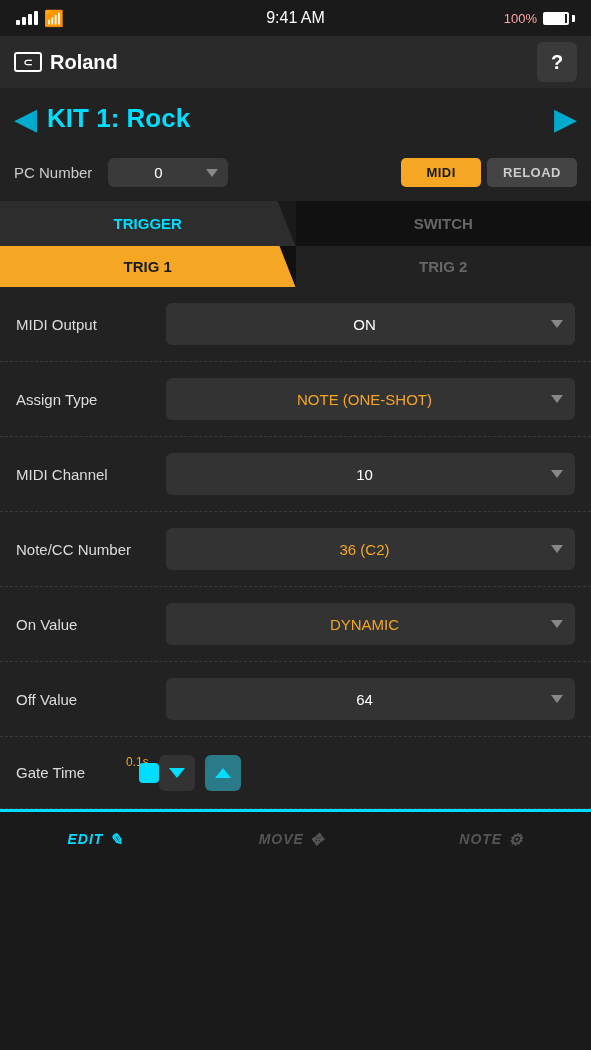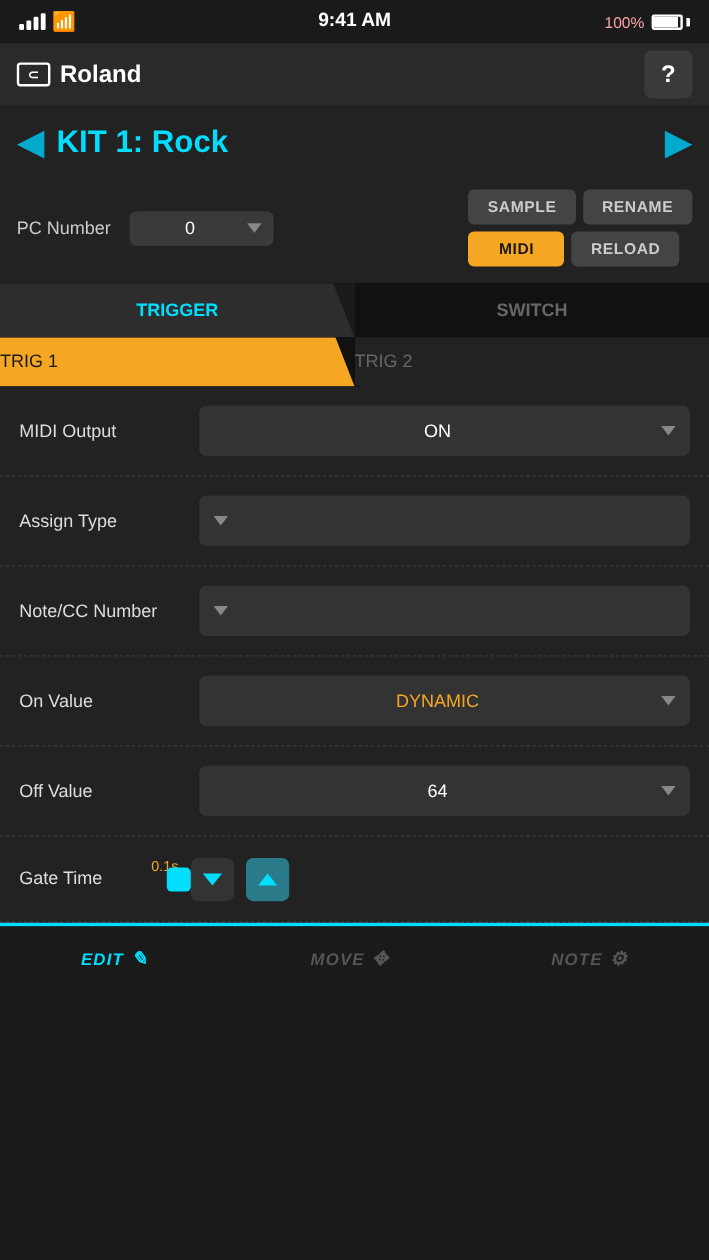--- a/index.html
+++ b/index.html
@@ -16,21 +16,21 @@
     
     .status-bar {
       background: #1a1a1a;
       display: flex;
       justify-content: space-between;
       align-items: center;
       padding: 8px 16px;
       height: 36px;
     }
     .status-left { display: flex; align-items: center; gap: 6px; }
-    .status-time { font-size: 16px; font-weight: bold; color: #fff; position: absolute; left: 50%; transform: translateX(-50%); }
+    .status-time { font-size: 16px; font-weight: normal; color: #fff; position: absolute; left: 50%; transform: translateX(-50%); }
     .status-right { display: flex; align-items: center; gap: 6px; font-size: 13px; color: #fca5a5; margin-left: auto; }
 
     
     .app-header {
       background: #2a2a2a;
       display: flex;
       justify-content: space-between;
       align-items: center;
       padding: 8px 14px;
       height: 52px;
@@ -182,23 +182,24 @@
       cursor: pointer;
     }
 
     
     .trig-tabs {
       display: flex;
       background: #111;
     }
     .trig-tab {
       flex: 1;
+      text-align: center;
       padding: 12px 0;
       font-size: 15px;
-      font-weight: normal;
+      font-weight: bold;
       cursor: pointer;
     }
     .trig-tab-active {
       background: #f5a623;
       color: #1a1a1a;
       clip-path: polygon(0 0, calc(100% - 16px) 0, 100% 100%, 0 100%);
     }
     .trig-tab-inactive {
       background: #222;
       color: #666;
@@ -437,24 +438,20 @@
 </div>
 
 <div class="controls-row">
   <span class="pc-label">PC Number</span>
   <div class="pc-dropdown">
     <span class="pc-value">0</span>
     <div class="dropdown-arrow"></div>
   </div>
   <div class="btn-group">
     <div class="btn-row">
-      <button class="ctrl-btn btn-dark">SAMPLE</button>
-      <button class="ctrl-btn btn-dark">RENAME</button>
-    </div>
-    <div class="btn-row">
       <button class="ctrl-btn btn-orange">MIDI</button>
       <button class="ctrl-btn btn-dark">RELOAD</button>
     </div>
   </div>
 </div>
 
 <div class="tab-row-outer">
   <div class="tab-trigger">
     <span>TRIGGER</span>
   </div>
@@ -478,28 +475,37 @@
     <span class="setting-label">MIDI Output</span>
     <div class="setting-control">
       <span class="setting-value setting-value-white">ON</span>
       <div class="setting-dropdown-arrow"></div>
     </div>
   </div>
 
   <div class="setting-row">
     <span class="setting-label">Assign Type</span>
     <div class="setting-control">
+      <span class="setting-value">NOTE (ONE-SHOT)</span>
       <div class="setting-dropdown-arrow"></div>
     </div>
   </div>
 
+  <div class="setting-row">
+    <span class="setting-label">MIDI Channel</span>
+    <div class="setting-control">
+      <span class="setting-value setting-value-white">10</span>
+      <div class="setting-dropdown-arrow"></div>
+    </div>
+  </div>
 
   <div class="setting-row">
     <span class="setting-label">Note/CC Number</span>
     <div class="setting-control">
+      <span class="setting-value">36 (C2)</span>
       <div class="setting-dropdown-arrow"></div>
     </div>
   </div>
 
   <div class="setting-row">
     <span class="setting-label">On Value</span>
     <div class="setting-control">
       <span class="setting-value">DYNAMIC</span>
       <div class="setting-dropdown-arrow"></div>
     </div>

